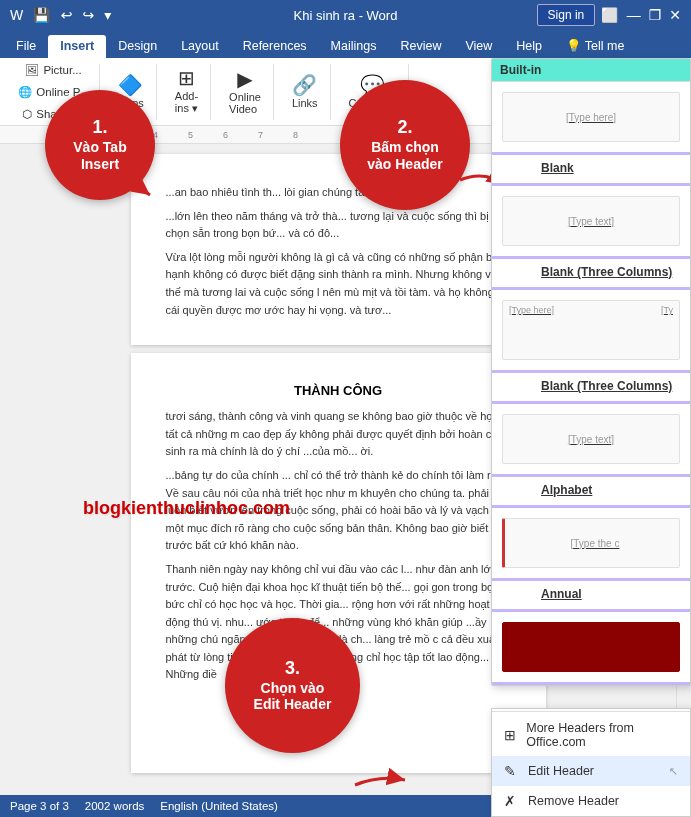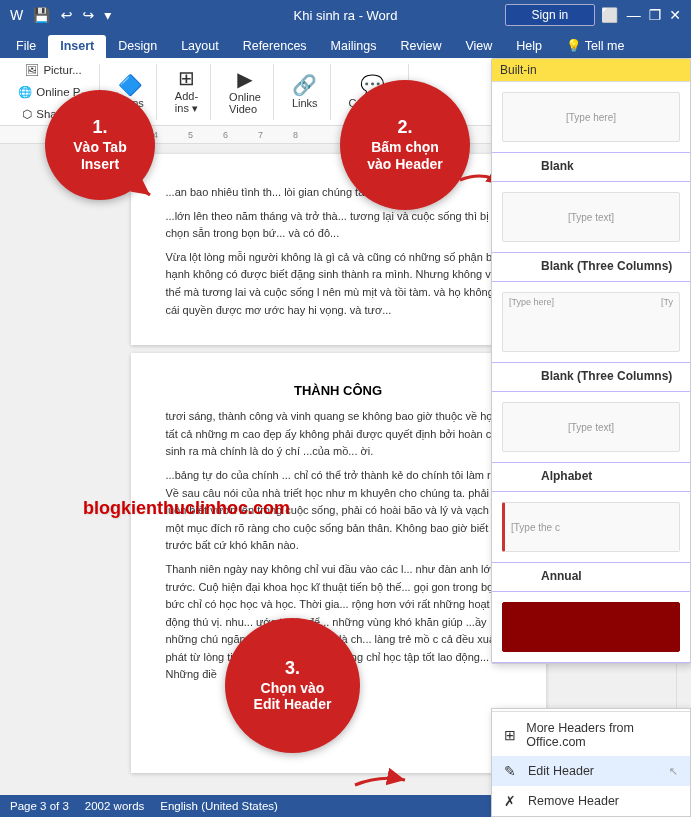--- a/index.html
+++ b/index.html
@@ -11,21 +11,21 @@
       height: 30px;
       display: flex;
       align-items: center;
       justify-content: space-between;
       padding: 0 8px;
       color: white;
     }
     .title-bar-left { display: flex; align-items: center; gap: 6px; }
     .title-bar-center { position: absolute; left: 50%; transform: translateX(-50%); font-size: 13px; color: white; }
     .title-bar-right { display: flex; align-items: center; gap: 4px; margin-left: auto; }
-    .sign-in-btn { background: #1e4899; border: 1px solid #aac; color: white; padding: 3px 26px; font-size: 12px; cursor: pointer; border-radius: 2px; }
+    .sign-in-btn { background: #1e4899; border: 1px solid #aac; color: white; padding: 3px 10px; font-size: 12px; cursor: pointer; border-radius: 2px; }
 
     
     .ribbon-tabs {
       background: #2b579a;
       height: 28px;
       display: flex;
       align-items: flex-end;
       padding: 0 4px;
       text-align: right;
     }
@@ -88,35 +88,36 @@
       right: 0;
       top: 58px;
       width: 200px;
       background: white;
       border: 1px solid #ccc;
       border-radius: 2px;
       box-shadow: 2px 2px 8px rgba(0,0,0,0.2);
       z-index: 100;
     }
     .header-panel-title {
-      background: #fde047;
+      background: #5eead4;
       padding: 4px 8px;
       font-size: 12px;
-      font-weight: 400;
+      font-weight: 700;
       color: #333;
       border-bottom: 1px solid #ddd;
       display: flex;
       align-items: center;
       justify-content: space-between;
     }
     .header-option {
       padding: 6px 10px;
       font-size: 12px;
       color: #333;
-      border-bottom: 1px solid #c4b5fd;
+      border-bottom: 3px solid #c4b5fd;
+      text-decoration: underline;
     }
     .header-option-title {
       font-weight: 600;
       font-size: 12px;
       color: #333;
       margin-bottom: 2px;
       padding-left: 39px;
     }
     .header-option-preview {
       background: #f9f9f9;
@@ -437,21 +438,21 @@
     </div>
     <div class="header-option">
       <div class="header-option-preview">
         <span>[Type text]</span>
       </div>
     </div>
     <div class="header-option">
       <div class="header-option-title">Alphabet</div>
     </div>
     <div class="header-option">
-      <div class="header-option-preview" style="border-left: 3px solid #cc3333; padding-left: 6px; justify-content: flex-start;">
+      <div class="header-option-preview" style="border-left: 3px solid #cc3333; padding-left: 6px; justify-content: center;">
         <span>[Type the c</span>
       </div>
     </div>
     <div class="header-option">
       <div class="header-option-title">Annual</div>
     </div>
     <div class="header-option">
       <div class="header-option-preview" style="background: #8b0000; border-color: #8b0000;">
       </div>
     </div>

